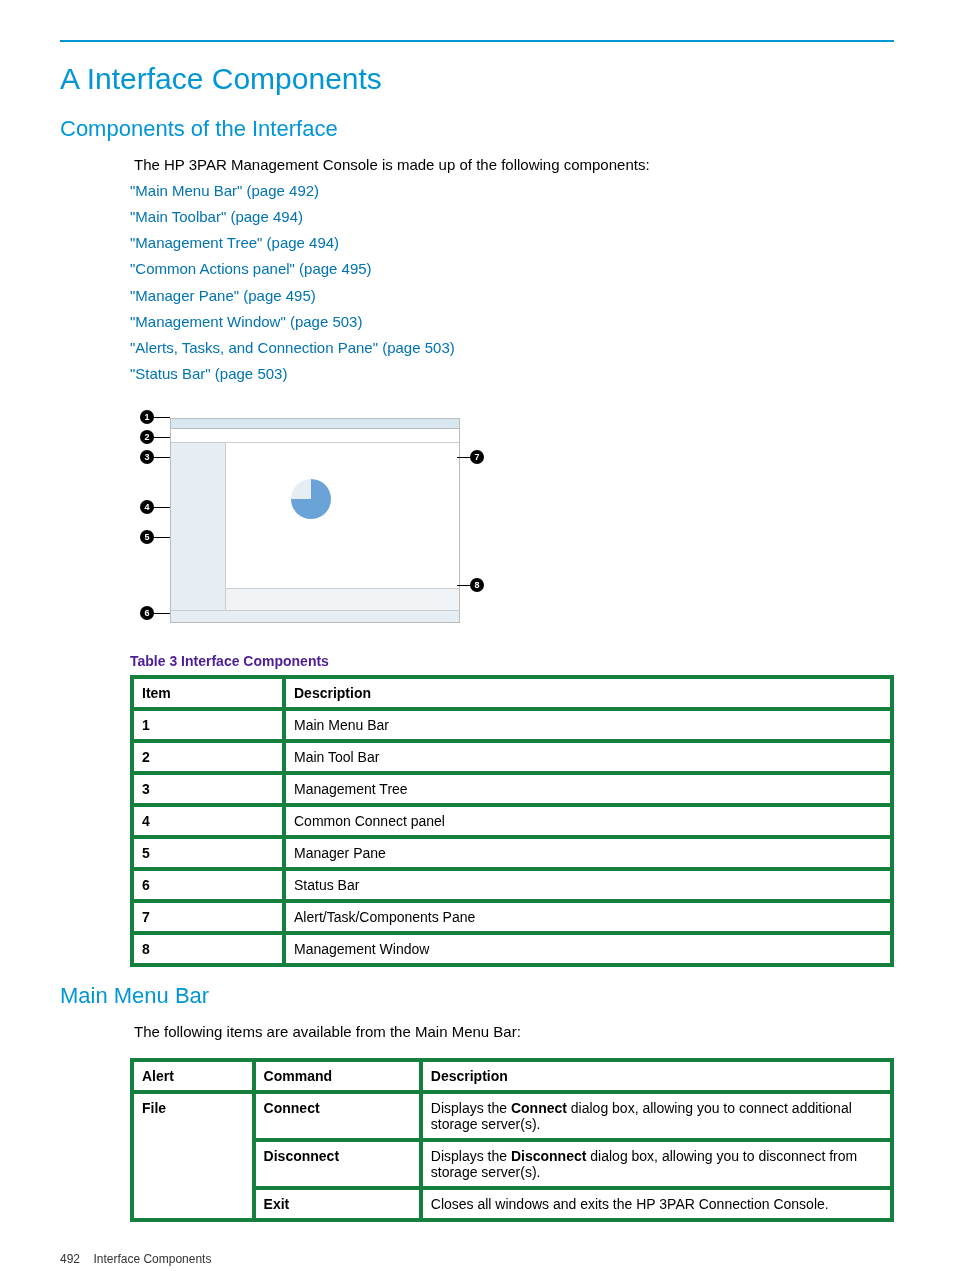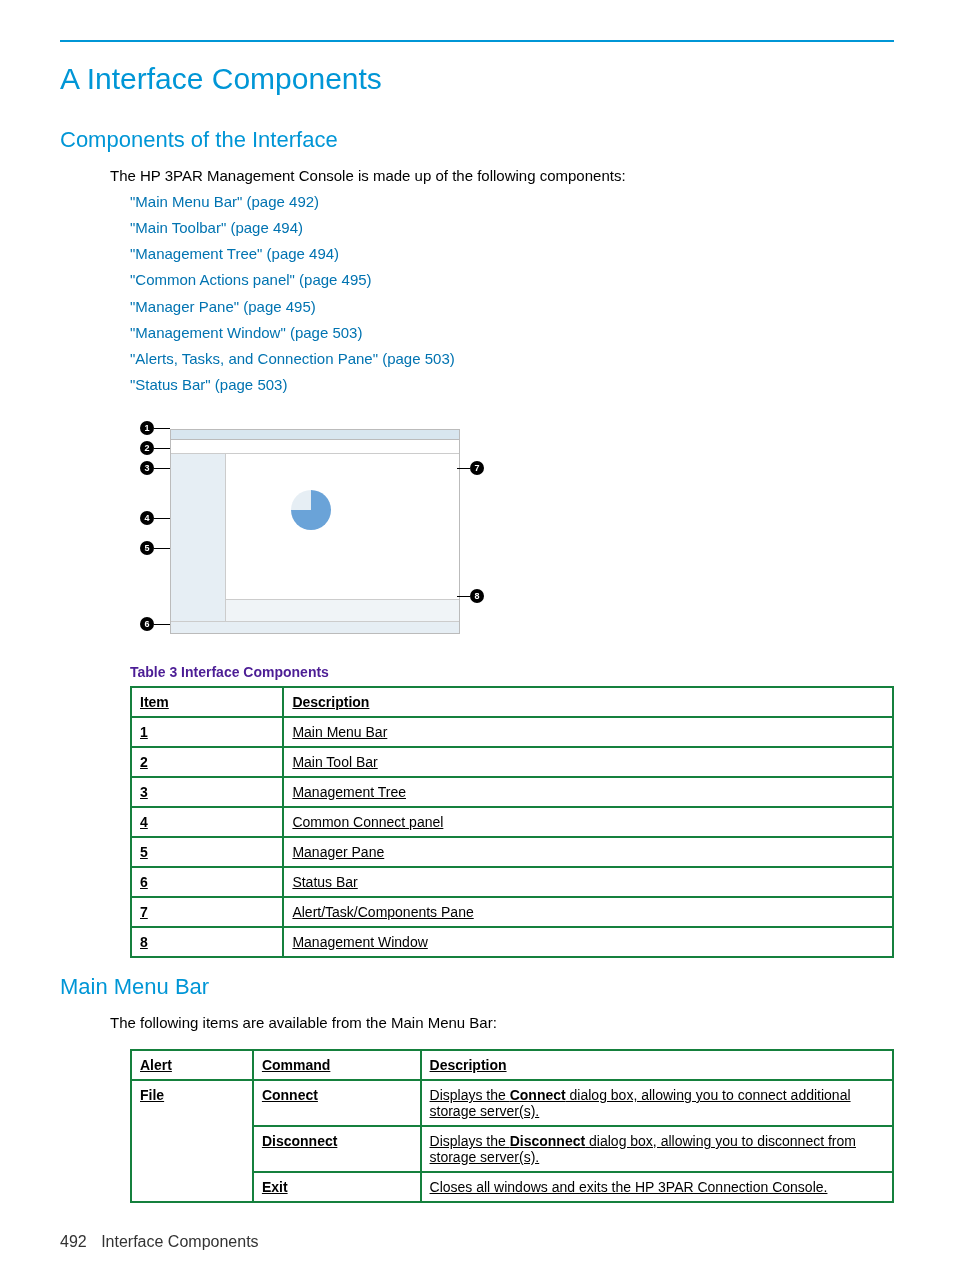--- a/index.html
+++ b/index.html
@@ -12,33 +12,33 @@
     padding: 40px 60px 20px 60px;
   }
   .top-rule {
     border-top: 2px solid #0096d6;
     margin-bottom: 20px;
   }
   h1.page-title {
     font-size: 30px;
     font-weight: 300;
     color: #0096d6;
-    margin-bottom: 31px;
+    margin-bottom: 20px;
     font-family: Arial, sans-serif;
   }
   h2.section-title {
     font-size: 22px;
     font-weight: 400;
     color: #0096d6;
     margin-bottom: 10px;
     margin-top: 16px;
   }
   .body-text {
     font-size: 15px;
-    margin-left: 50px;
+    margin-left: 74px;
     line-height: 1.7;
   }
   .link-list {
     margin-left: 70px;
   }
   .link-item {
     color: #0073b1;
     font-size: 15px;
     line-height: 1.75;
   }
@@ -80,34 +80,33 @@
     margin-top: 15px;
     margin-bottom: 6px;
   }
   table.doc-table {
     margin-left: 70px;
     border-collapse: collapse;
     width: calc(100% - 70px);
     font-size: 14px;
   }
   table.doc-table th, table.doc-table td {
-    border: 2px solid #15803d;
+    border: 4px solid #15803d;
     padding: 6px 8px;
     text-align: left;
     vertical-align: top;
-    text-decoration: underline;
   }
   table.doc-table th {
     font-weight: bold;
     background: #fff;
   }
   .bold { font-weight: bold; }
   .footer {
     margin-top: 30px;
-    font-size: 16px;
+    font-size: 12px;
     color: #333;
   }
   .pg-num { margin-right: 10px; }
 </style>
 </head>
 <body>
 
 <div class="top-rule"></div>
 
 <h1 class="page-title">A Interface Components</h1>

